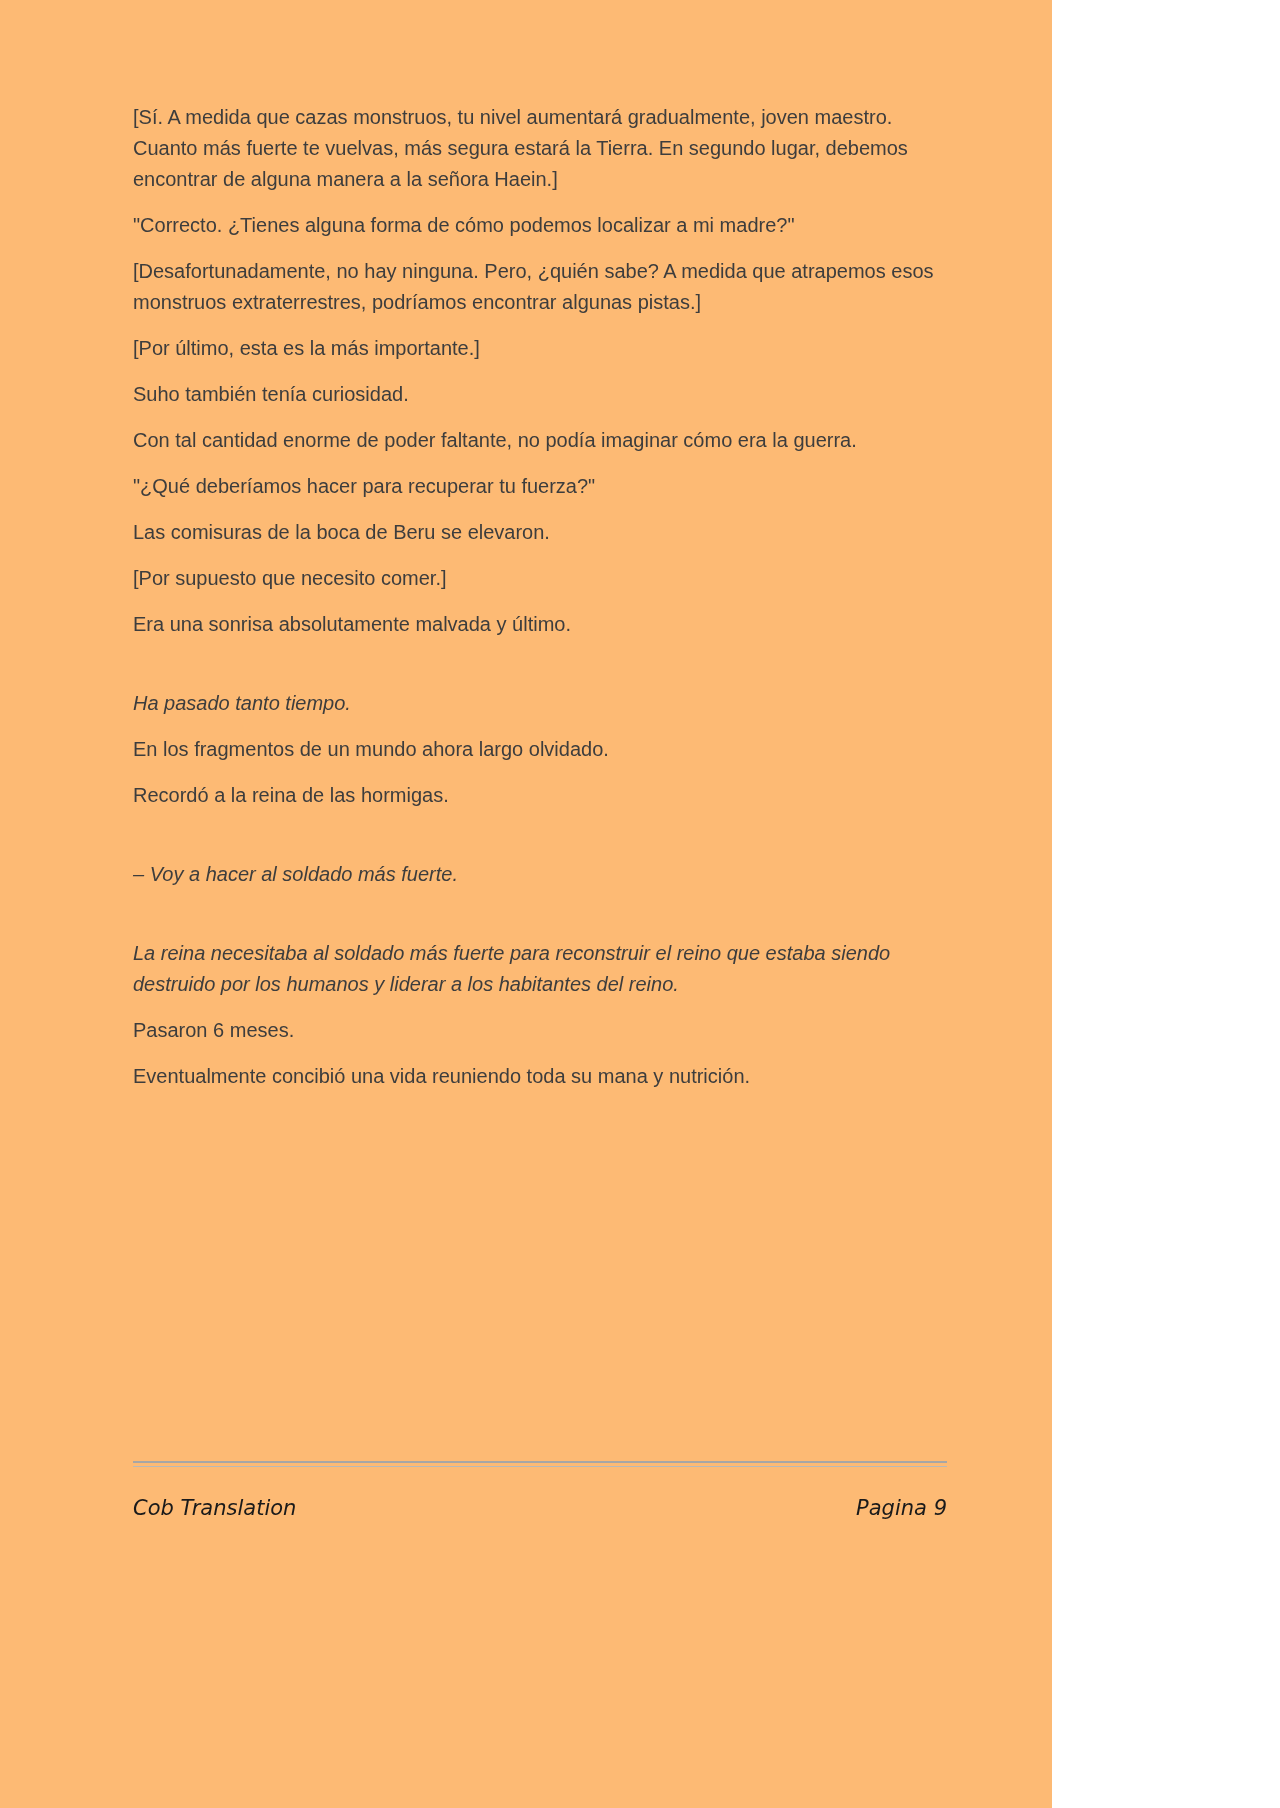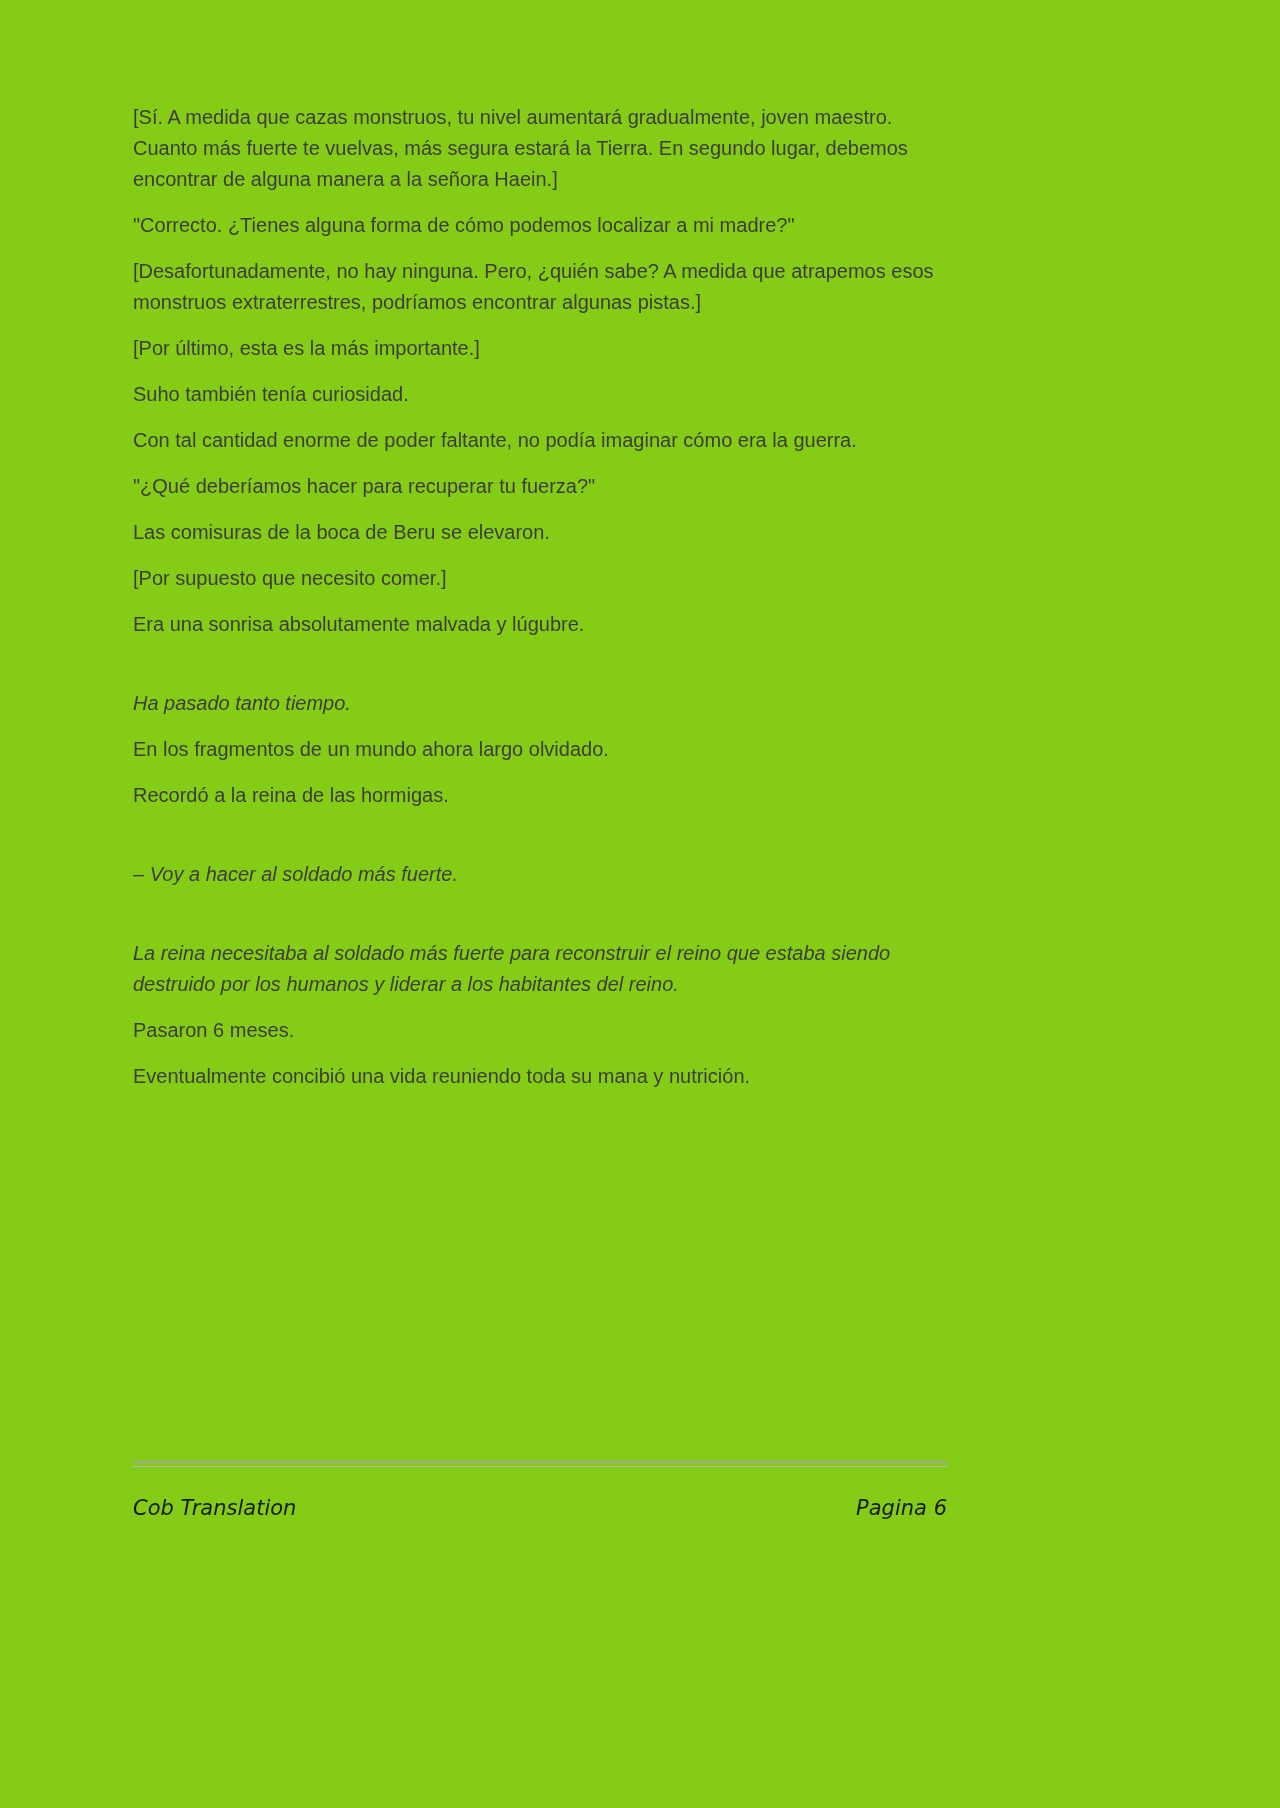--- a/index.html
+++ b/index.html
@@ -2,23 +2,23 @@
 <html><head>
 <meta charset="utf-8">
 <style>
   html, body {
     margin: 0;
     padding: 0;
     background: #ffffff;
   }
   .page {
     position: relative;
-    width: 1280px;
+    width: 1052px;
     height: 1808px;
-    background: #84cc16;
+    background: #fdba74;
     font-family: "Liberation Sans", sans-serif;
     color: #3d3d3d;
     overflow: hidden;
   }
   .content {
     position: absolute;
     left: 133px;
     top: 102px;
     width: 818px;
   }
@@ -64,29 +64,29 @@
   <div class="content">
     <p>[Sí. A medida que cazas monstruos, tu nivel aumentará gradualmente, joven maestro. Cuanto más fuerte te vuelvas, más segura estará la Tierra. En segundo lugar, debemos encontrar de alguna manera a la señora Haein.]</p>
     <p>"Correcto. ¿Tienes alguna forma de cómo podemos localizar a mi madre?"</p>
     <p>[Desafortunadamente, no hay ninguna. Pero, ¿quién sabe? A medida que atrapemos esos monstruos extraterrestres, podríamos encontrar algunas pistas.]</p>
     <p>[Por último, esta es la más importante.]</p>
     <p>Suho también tenía curiosidad.</p>
     <p>Con tal cantidad enorme de poder faltante, no podía imaginar cómo era la guerra.</p>
     <p>"¿Qué deberíamos hacer para recuperar tu fuerza?"</p>
     <p>Las comisuras de la boca de Beru se elevaron.</p>
     <p>[Por supuesto que necesito comer.]</p>
-    <p>Era una sonrisa absolutamente malvada y lúgubre.</p>
+    <p>Era una sonrisa absolutamente malvada y último.</p>
     <p class="gap">Ha pasado tanto tiempo.</p>
     <p>En los fragmentos de un mundo ahora largo olvidado.</p>
     <p>Recordó a la reina de las hormigas.</p>
     <p class="gap">– Voy a hacer al soldado más fuerte.</p>
     <p class="gap">La reina necesitaba al soldado más fuerte para reconstruir el reino que estaba siendo destruido por los humanos y liderar a los habitantes del reino.</p>
     <p>Pasaron 6 meses.</p>
     <p>Eventualmente concibió una vida reuniendo toda su mana y nutrición.</p>
   </div>
 
   <div class="footer-rule"></div>
 
   <div class="footer">
     <span>Cob Translation</span>
-    <span>Pagina 6</span>
+    <span>Pagina 9</span>
   </div>
 </div>
 
 </body></html>

